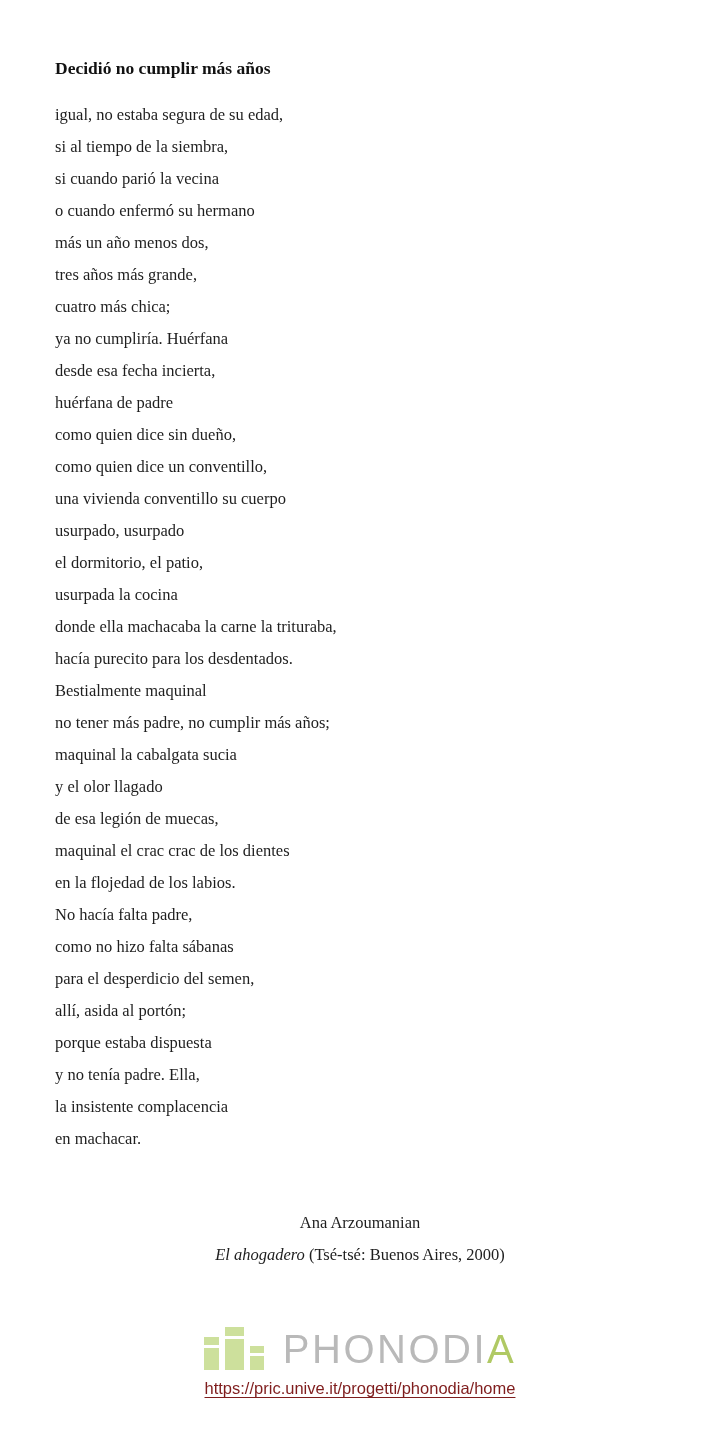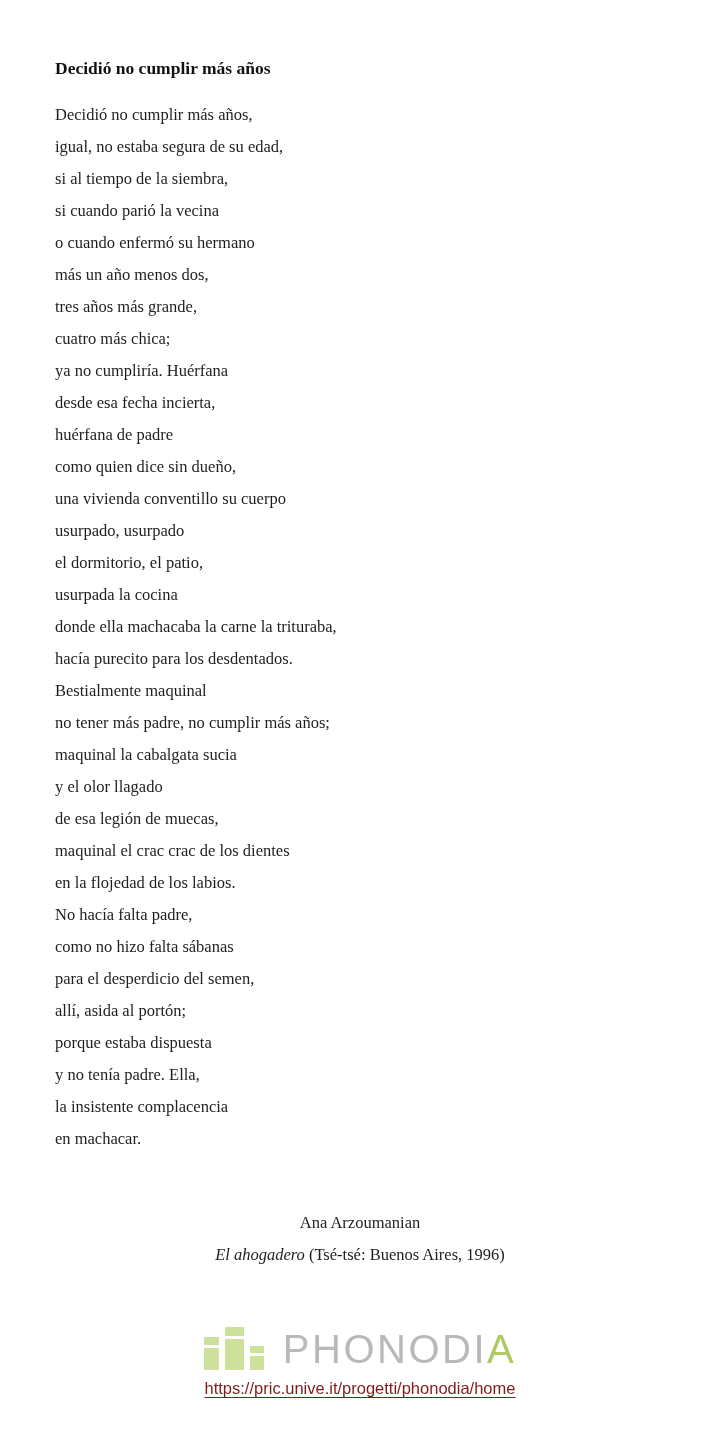--- a/index.html
+++ b/index.html
@@ -80,32 +80,32 @@
   }
 </style>
 </head>
 <body>
 
 <div class="page">
 
   <h1 class="title">Decidió no cumplir más años</h1>
 
   <div class="poem">
-      <div class="poem-line">Decidió no cumplir más años,</div>
       <div class="poem-line">igual, no estaba segura de su edad,</div>
       <div class="poem-line">si al tiempo de la siembra,</div>
       <div class="poem-line">si cuando parió la vecina</div>
       <div class="poem-line">o cuando enfermó su hermano</div>
       <div class="poem-line">más un año menos dos,</div>
       <div class="poem-line">tres años más grande,</div>
       <div class="poem-line">cuatro más chica;</div>
       <div class="poem-line">ya no cumpliría. Huérfana</div>
       <div class="poem-line">desde esa fecha incierta,</div>
       <div class="poem-line">huérfana de padre</div>
       <div class="poem-line">como quien dice sin dueño,</div>
+      <div class="poem-line">como quien dice un conventillo,</div>
       <div class="poem-line">una vivienda conventillo su cuerpo</div>
       <div class="poem-line">usurpado, usurpado</div>
       <div class="poem-line">el dormitorio, el patio,</div>
       <div class="poem-line">usurpada la cocina</div>
       <div class="poem-line">donde ella machacaba la carne la trituraba,</div>
       <div class="poem-line">hacía purecito para los desdentados.</div>
       <div class="poem-line">Bestialmente maquinal</div>
       <div class="poem-line">no tener más padre, no cumplir más años;</div>
       <div class="poem-line">maquinal la cabalgata sucia</div>
       <div class="poem-line">y el olor llagado</div>
@@ -117,21 +117,21 @@
       <div class="poem-line">para el desperdicio del semen,</div>
       <div class="poem-line">allí, asida al portón;</div>
       <div class="poem-line">porque estaba dispuesta</div>
       <div class="poem-line">y no tenía padre. Ella,</div>
       <div class="poem-line">la insistente complacencia</div>
       <div class="poem-line">en machacar.</div>
     </div>
 
   <div class="attribution">
     <div>Ana Arzoumanian</div>
-    <div><span class="italic">El ahogadero</span><span> (Tsé-tsé: Buenos Aires, 1996)</span></div>
+    <div><span class="italic">El ahogadero</span><span> (Tsé-tsé: Buenos Aires, 2000)</span></div>
   </div>
 
   <div class="footer">
     <div class="logo">
       <svg class="logo-icon" width="64" height="43" viewBox="0 0 64 43" xmlns="http://www.w3.org/2000/svg">
         <g fill="#cde09c">
           <rect x="0" y="10" width="15" height="8"></rect>
           <rect x="0" y="21" width="15" height="22"></rect>
           <rect x="21" y="0" width="19" height="9"></rect>
           <rect x="21" y="12" width="19" height="31"></rect>

